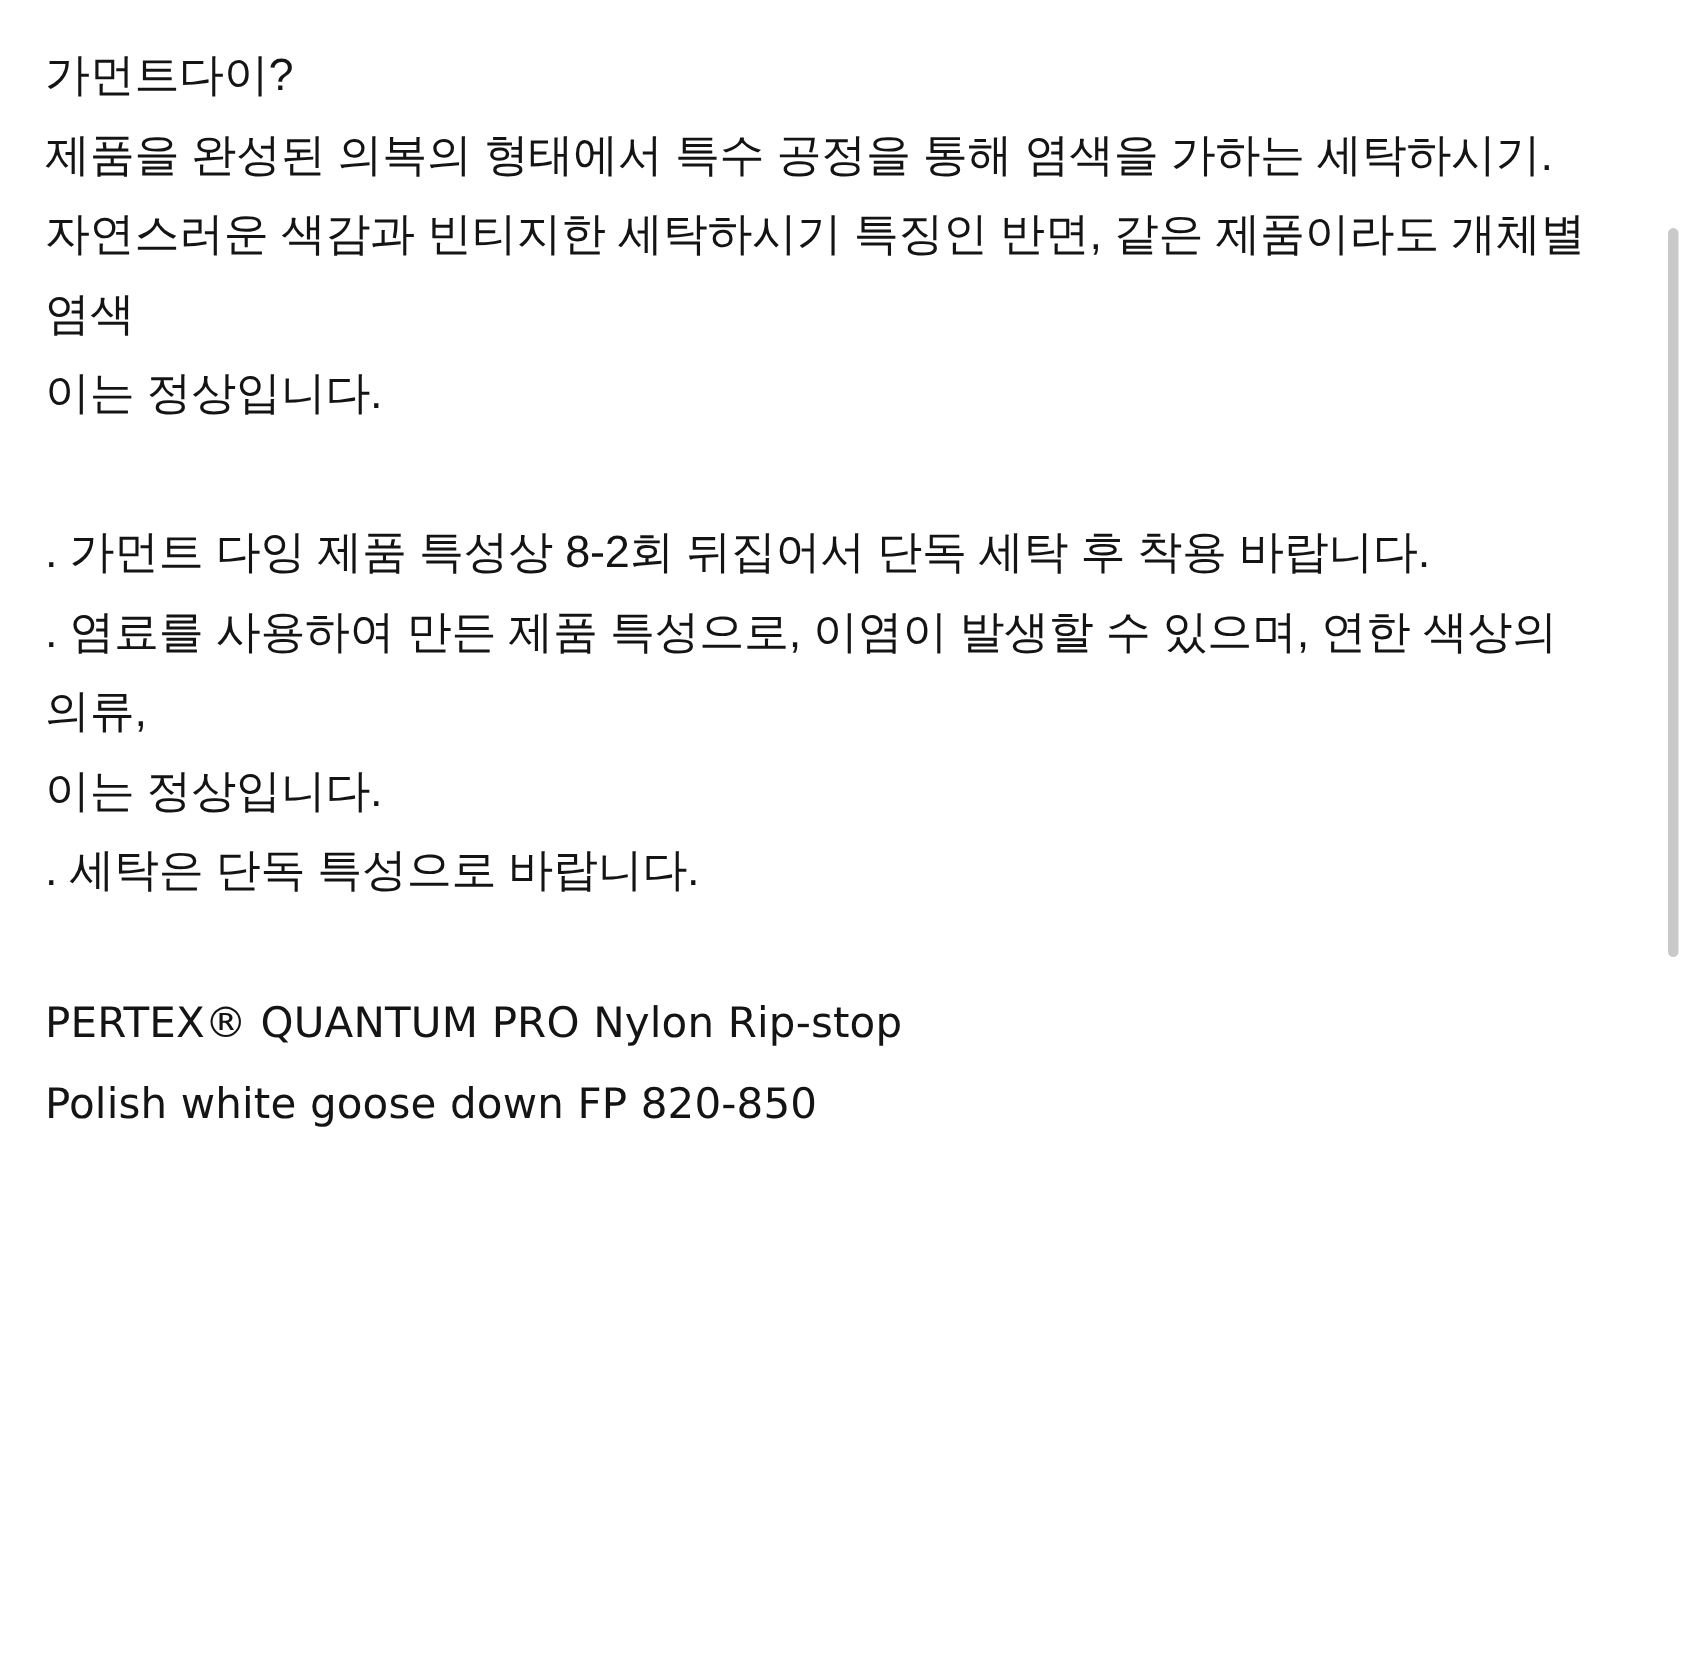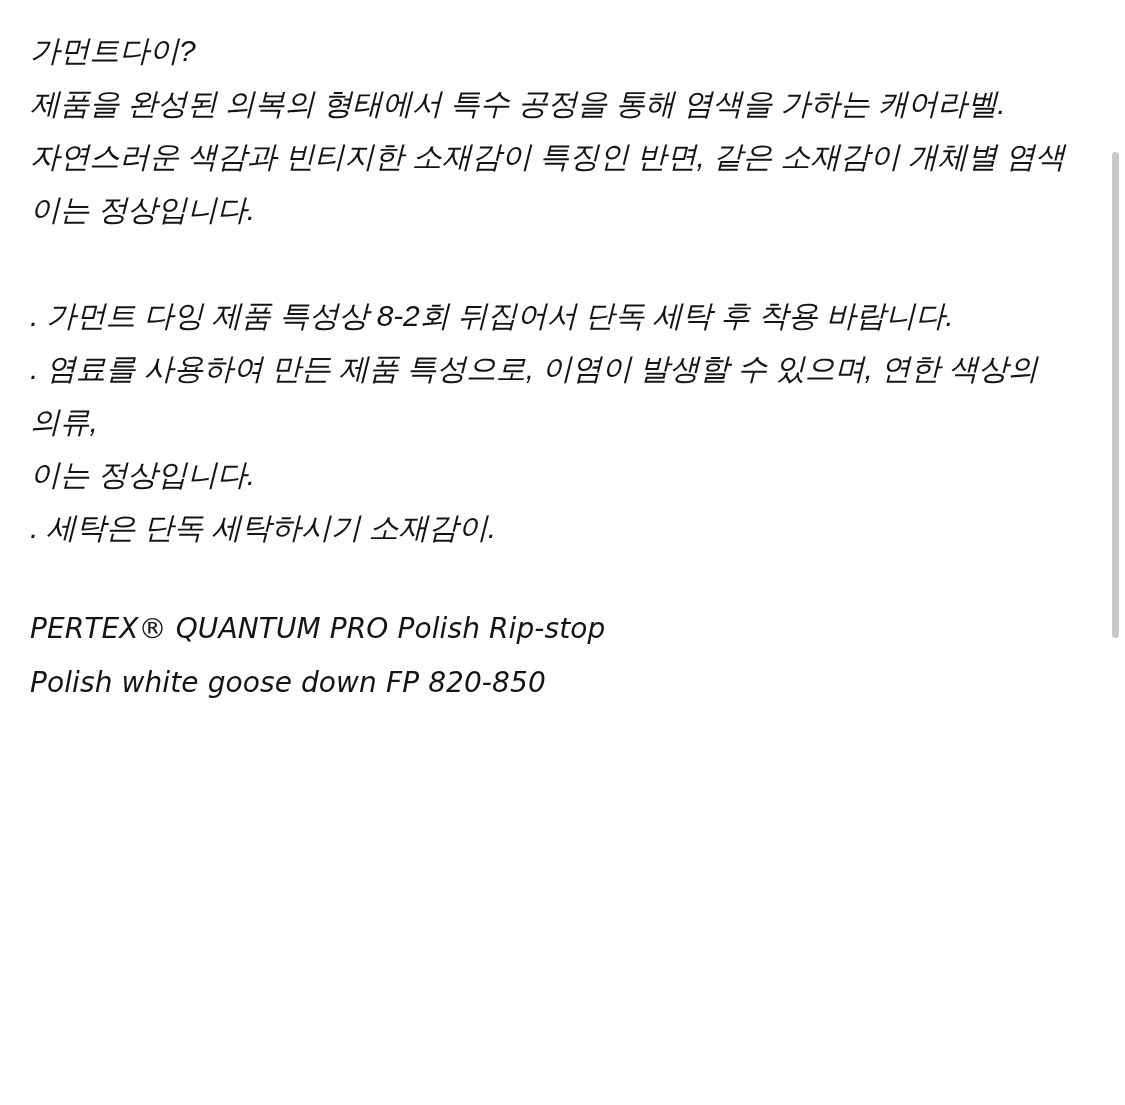--- a/index.html
+++ b/index.html
@@ -24,21 +24,20 @@
   .content {
     font-size: 30px;
     line-height: 53px;
     letter-spacing: -0.2px;
     color: #141414;
     font-weight: 400;
   }
   .block {
     margin: 0;
     padding: 0;
-    font-style: italic;
   }
   .line {
     white-space: pre-wrap;
     word-break: keep-all;
   }
   .spacer {
     height: 53px;
   }
   .spacer-sm {
     height: 48px;
@@ -70,38 +69,38 @@
 </style>
 </head>
 <body>
 
 <div class="page">
 
   <div class="content">
 
     <div class="block">
       <div class="line">가먼트다이?</div>
-      <div class="line">제품을 완성된 의복의 형태에서 특수 공정을 통해 염색을 가하는 캐어라벨.</div>
-      <div class="line">자연스러운 색감과 빈티지한 소재감이 특징인 반면, 같은 소재감이 개체별 염색</div>
+      <div class="line">제품을 완성된 의복의 형태에서 특수 공정을 통해 염색을 가하는 세탁하시기.</div>
+      <div class="line">자연스러운 색감과 빈티지한 세탁하시기 특징인 반면, 같은 제품이라도 개체별 염색</div>
       <div class="line">이는 정상입니다.</div>
     </div>
 
     <div class="spacer"></div>
 
     <div class="block">
       <div class="line">. 가먼트 다잉 제품 특성상 8-2회 뒤집어서 단독 세탁 후 착용 바랍니다.</div>
       <div class="line">. 염료를 사용하여 만든 제품 특성으로, 이염이 발생할 수 있으며, 연한 색상의 의류,</div>
       <div class="line">이는 정상입니다.</div>
-      <div class="line">. 세탁은 단독 세탁하시기 소재감이.</div>
+      <div class="line">. 세탁은 단독 특성으로 바랍니다.</div>
     </div>
 
     <div class="spacer-sm"></div>
 
     <div class="block latin">
-      <div class="line">PERTEX® QUANTUM PRO Polish Rip-stop</div>
+      <div class="line">PERTEX® QUANTUM PRO Nylon Rip-stop</div>
       <div class="line">Polish white goose down FP 820-850</div>
 
     </div>
 
   </div>
 
   <div class="scrollbar-track">
     <div class="scrollbar-thumb"></div>
   </div>
 

